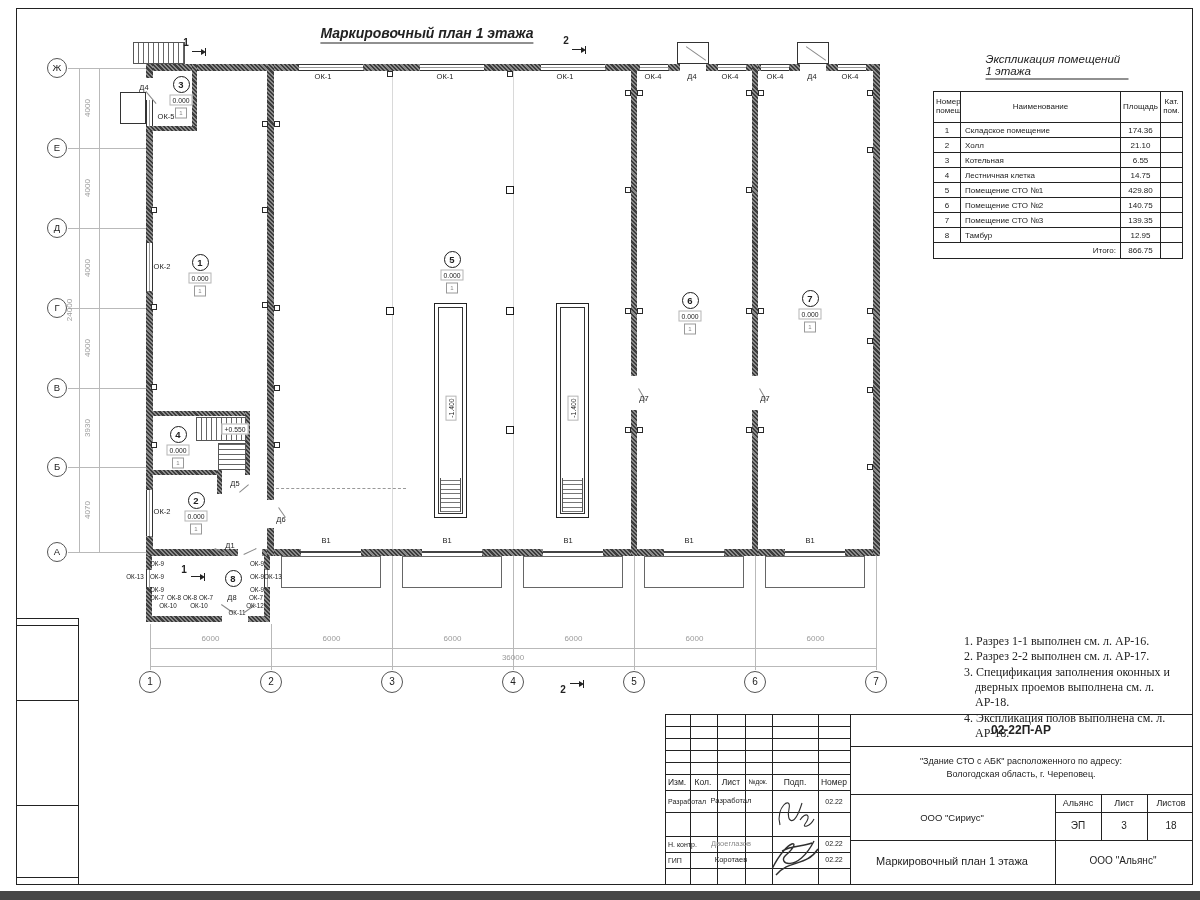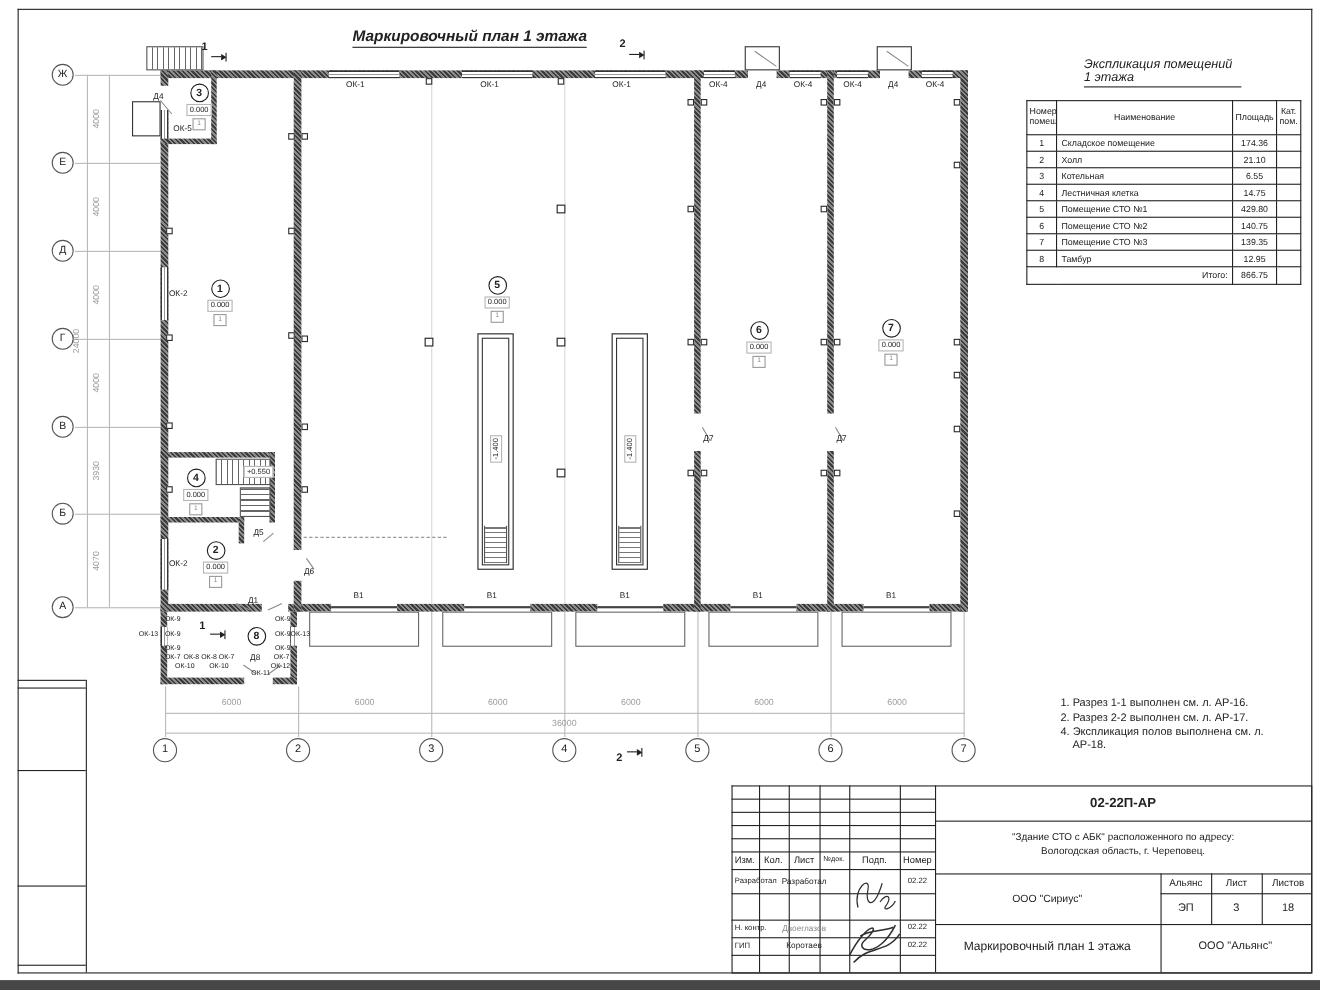--- a/index.html
+++ b/index.html
@@ -43,21 +43,21 @@
               font-weight:bold;border-bottom:1.2px solid #222;padding-bottom:2px;}
   .expl-title{position:absolute;transform:translate(-50%,-50%);font-size:11.5px;font-style:italic;
               border-bottom:1px solid #222;padding-bottom:2px;}
   table.expl{position:absolute;border-collapse:collapse;table-layout:fixed;font-size:8px;color:#222;background:#fff;}
   table.expl td,table.expl th{border:1px solid #222;padding:0 2px;height:14px;font-weight:normal;
       text-align:center;overflow:hidden;}
   table.expl th{height:30px;line-height:1.1;}
   table.expl td.nm{text-align:left;padding-left:4px;}
   table.expl tr.hdr th{border-bottom:1.6px solid #222;}
   table.expl tr.tot td{border-top:1.6px solid #222;height:15px;}
-  #notes{position:absolute;font-size:10px;line-height:1.28;color:#222;}
+  #notes{position:absolute;font-size:12px;line-height:1.28;color:#222;font-family:Liberation Serif, serif;}
   #notes .note{padding-left:11px;text-indent:-11px;}
   .arrline{position:absolute;height:1.2px;background:#222;}
   .arrhead{position:absolute;width:0;height:0;border-left:5px solid #222;
            border-top:3px solid transparent;border-bottom:3px solid transparent;}
   .arrbar{position:absolute;width:1.2px;height:8px;background:#222;}
   .shadow{position:absolute;left:0;top:891px;width:1200px;height:9px;background:#474747;}
   svg{position:absolute;overflow:visible;}
 </style>
 </head>
 <body>
@@ -402,20 +402,21 @@
         <tr class="tot">
           <td colspan="2" style="text-align:right;padding-right:4px">Итого:</td>
           <td>866.75</td>
           <td></td>
         </tr>
       </tbody>
     </table>
   <div id="notes" style="left:964px;top:634px;width:214px">
       <div class="note">1. Разрез 1-1 выполнен см. л. АР-16.</div>
       <div class="note">2. Разрез 2-2 выполнен см. л. АР-17.</div>
+      <div class="note">3. Спецификация заполнения оконных и дверных проемов выполнена см. л. АР-18.</div>
       <div class="note">4. Экспликация полов выполнена см. л. АР-18.</div>
     </div>
   <div id="tb" class="abs" style="left:0;top:0;width:1200px;height:900px">
       <div class="abs line" style="left: 665px; top: 714px; width: 527px; height: 1px;"></div>
       <div class="abs line" style="left: 850px; top: 746px; width: 342px; height: 1px;"></div>
       <div class="abs line" style="left: 850px; top: 794px; width: 342px; height: 1px;"></div>
       <div class="abs line" style="left: 1055px; top: 812px; width: 137px; height: 1px;"></div>
       <div class="abs line" style="left: 850px; top: 840px; width: 342px; height: 1px;"></div>
       <div class="abs line" style="left: 665px; top: 884px; width: 527px; height: 1px;"></div>
       <div class="abs line" style="left: 665px; top: 726px; width: 185px; height: 1px;"></div>

